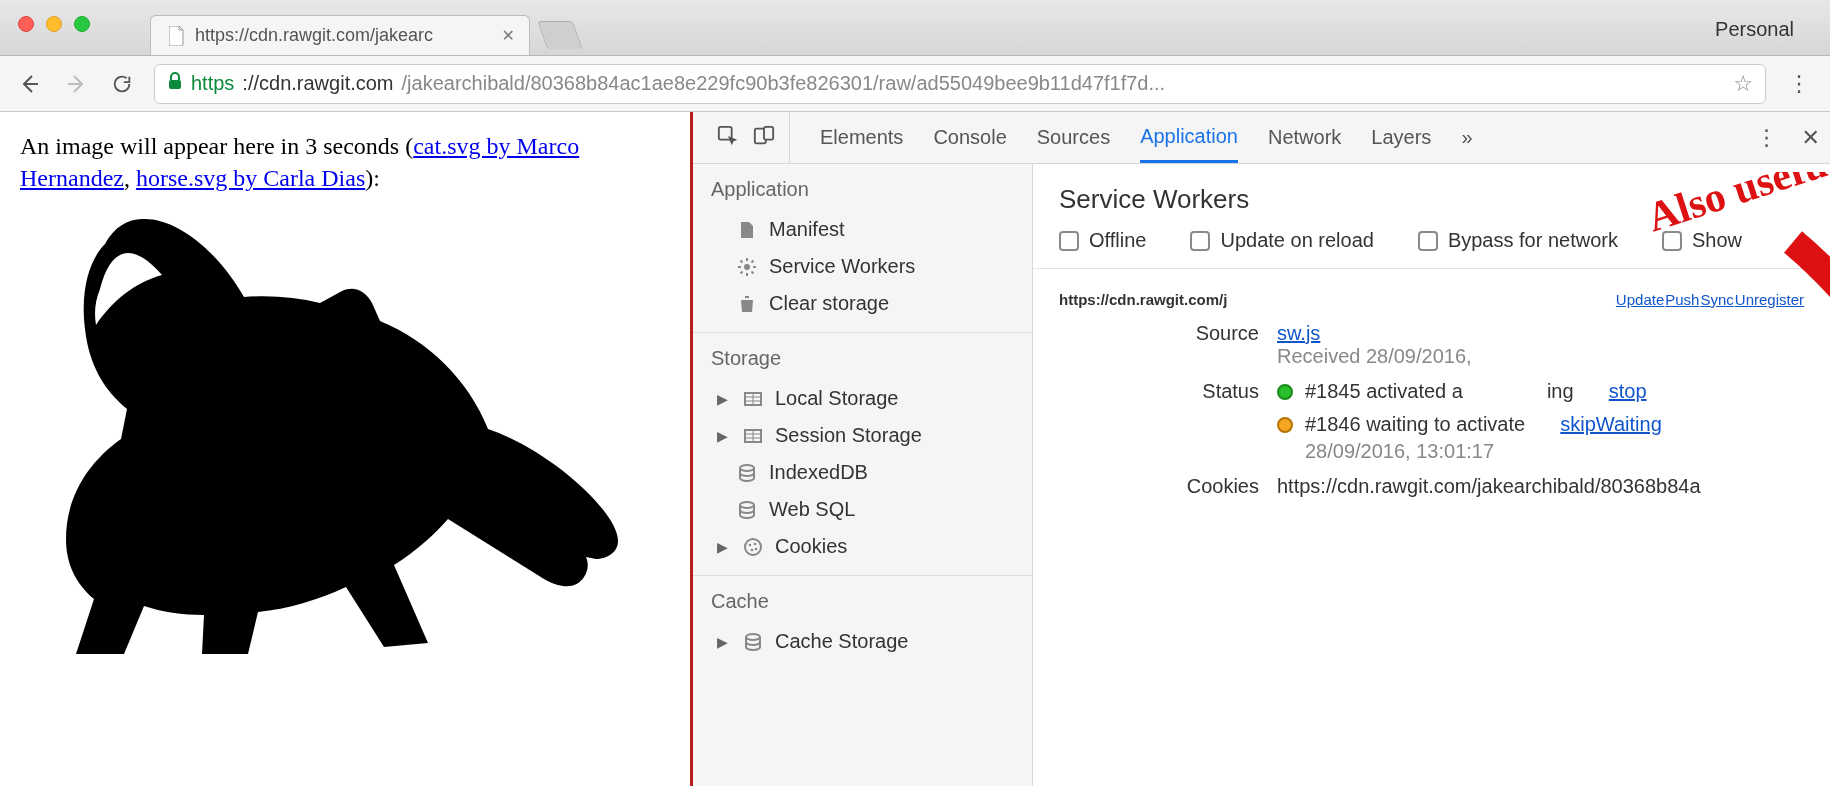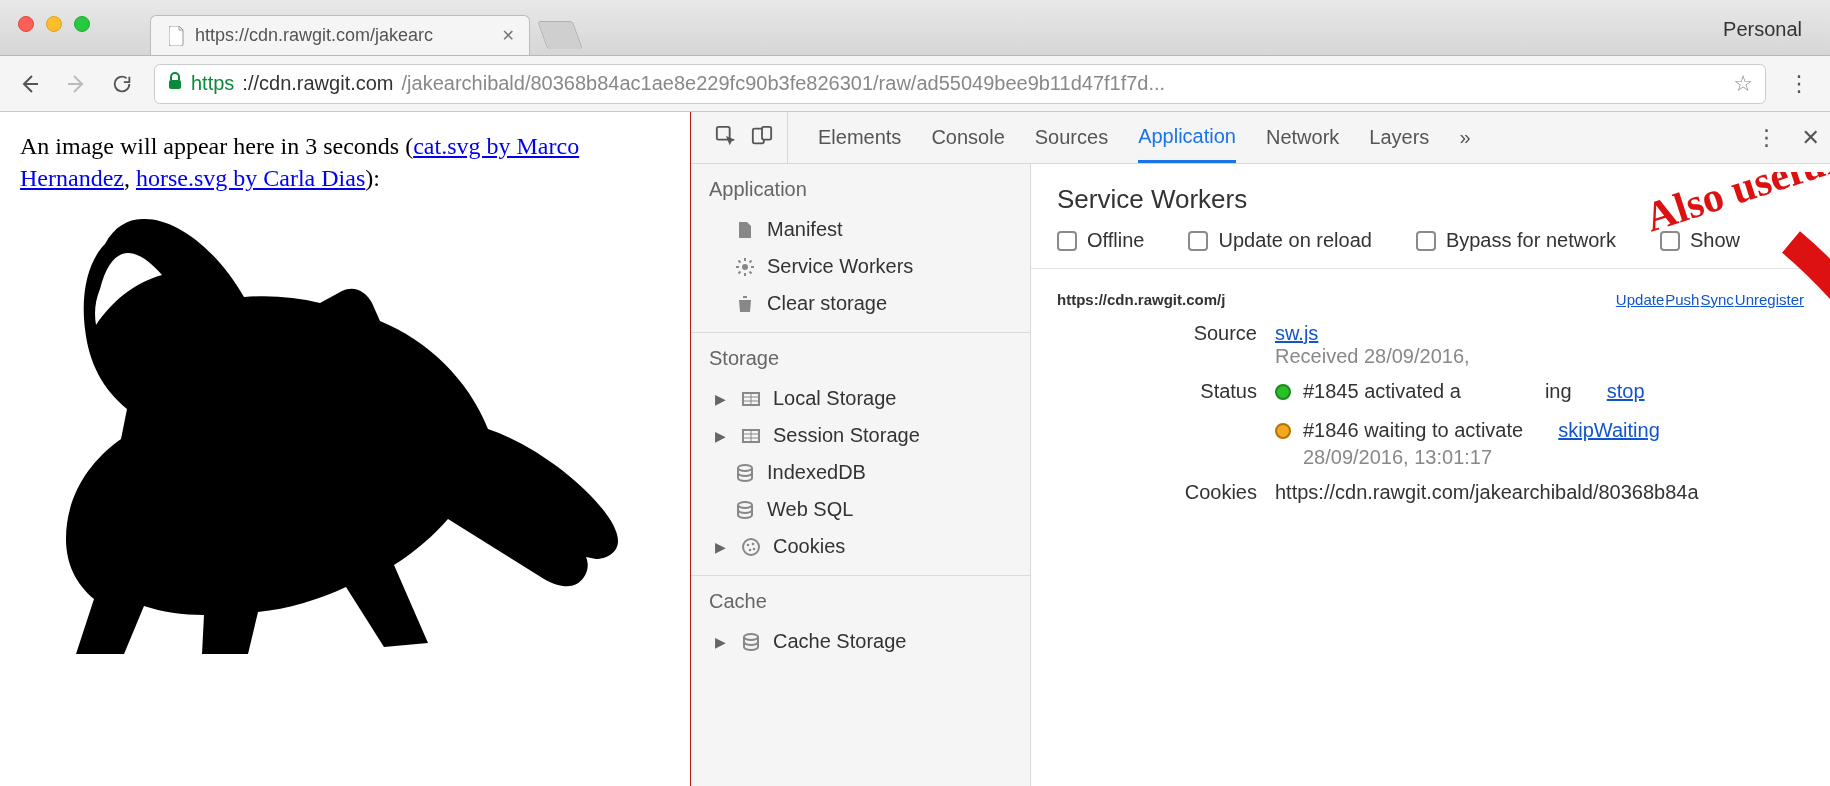--- a/index.html
+++ b/index.html
@@ -71,21 +71,21 @@
     background: #cfcfcf;
     border: 1px solid #b0b0b0;
     border-bottom: none;
     margin-left: 12px;
     margin-bottom: 6px;
     transform: skewX(20deg);
     border-radius: 4px;
   }
   .personal {
     position: absolute;
-    right: 28px;
+    right: 36px;
     top: 18px;
     font-size: 20px;
     color: #333;
   }
 
   
   .toolbar {
     height: 56px;
     background: #f5f5f5;
     display: flex;
@@ -143,21 +143,21 @@
     line-height: 1.35;
     overflow: hidden;
   }
   .page a { color: #0000ee; text-decoration: underline; }
   .cat-svg { margin-top: 4px; width: 620px; }
 
   .devtools {
     flex: 1;
     display: flex;
     flex-direction: column;
-    border-left: 1px solid #b91c1c;
+    border-left: 3px solid #b91c1c;
     font-family: "Helvetica Neue", Arial, sans-serif;
   }
   .dt-tabbar {
     height: 52px;
     display: flex;
     align-items: center;
     border-bottom: 1px solid #d8d8d8;
     padding: 0 10px;
     background: #f5f5f5;
     gap: 8px;
@@ -498,21 +498,21 @@
 
             <div class="k">Status</div>
             <div class="v">
               <div class="status-row">
                 <span class="dot green"></span>
                 <span>#1845 activated a</span>
                 <span style="visibility:hidden">xxxxxx</span>
                 <span>ing</span>
                 &nbsp;&nbsp;<span class="linkish">stop</span>
               </div>
-              <div class="status-row" style="margin-top:16px">
+              <div class="status-row" style="margin-top:10px">
                 <span class="dot orange"></span>
                 <span>#1846 waiting to activate</span>
                 &nbsp;&nbsp;<span class="linkish">skipWaiting</span>
               </div>
               <div class="muted" style="margin-left:28px; margin-top:4px;">28/09/2016, 13:01:17</div>
             </div>
 
             <div class="k">Cookies</div>
             <div class="v">https://cdn.rawgit.com/jakearchibald/80368b84a</div>
           </div>

